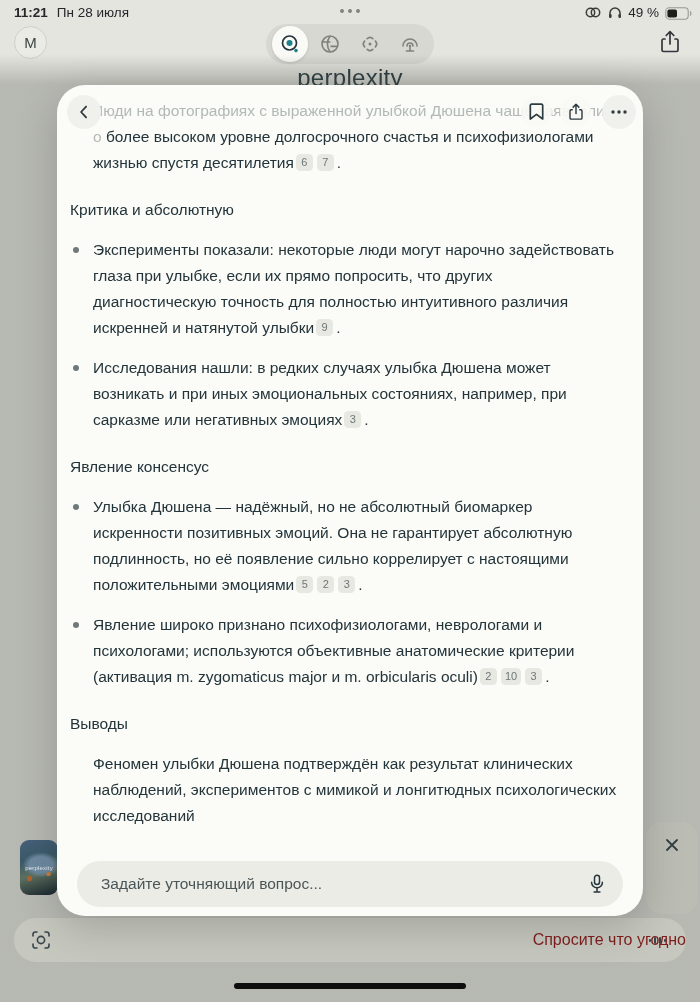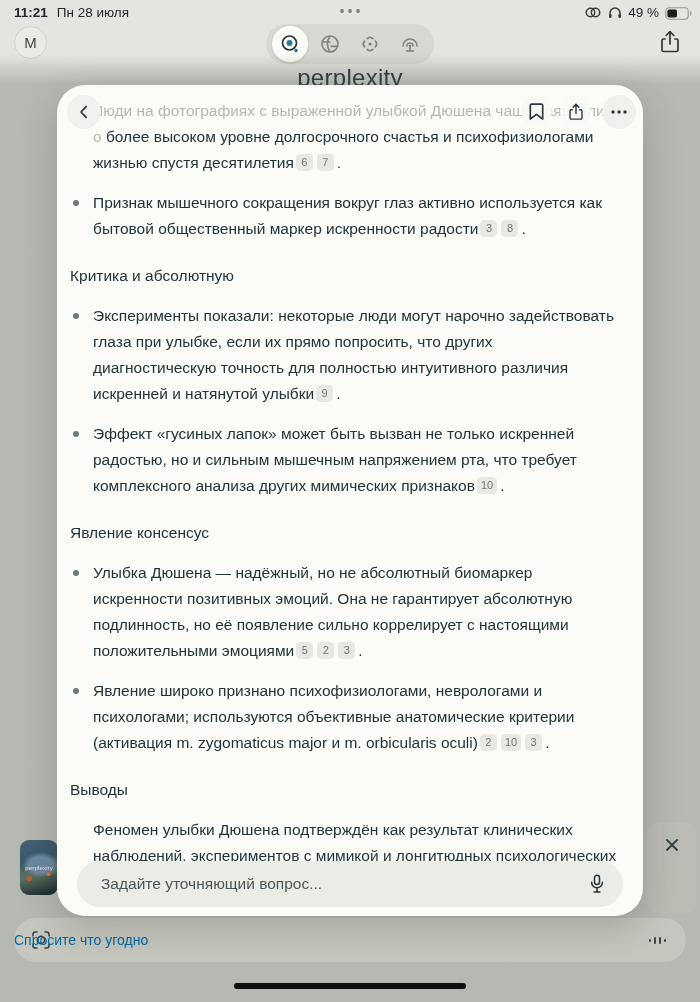--- a/index.html
+++ b/index.html
@@ -59,22 +59,22 @@
   .thumb span { color:rgba(255,255,255,.85); font-size:6px; letter-spacing:.2px; }
   .close-card { position:absolute; left:646px; top:822px; width:52px; height:92px; z-index:4;
                 border-radius:16px; background:#bbbdb4; }
   .close-btn { position:absolute; left:50%; transform:translateX(-50%); top:8px;
                width:30px; height:30px; display:flex; align-items:center; justify-content:center;
                color:#323e41; }
   .bottombar { position:absolute; left:14px; right:14px; top:918px; height:44px; z-index:4;
                border-radius:22px; background:#c6c8bf;
                display:flex; align-items:center; }
   .bb-scan { margin-left:16px; color:#39454a; display:flex; }
-  .bb-label { position:absolute; left:0; right:0; text-align:left;
-              font-size:14px; color:#0369a1; }
+  .bb-label { position:absolute; left:0; right:0; text-align:right;
+              font-size:16px; color:#7f1d1d; }
   .bb-dots { margin-left:auto; margin-right:20px; display:flex; align-items:center; gap:2.5px; }
   .bb-dots i { width:2.5px; border-radius:2px; background:#3b4547; }
   .bb-dots i:nth-child(1), .bb-dots i:nth-child(4){ height:3px; }
   .bb-dots i:nth-child(2), .bb-dots i:nth-child(3){ height:7px; }
   .home-indicator { position:absolute; left:234px; top:983px; width:232px; height:5.5px;
                     border-radius:3px; background:#0e0e0e; z-index:5; }
 
   
   .modal { position:absolute; left:57px; top:85px; width:586px; height:831px; z-index:6;
            background:#fbfbf7; border-radius:28px; overflow:hidden;
@@ -230,32 +230,28 @@
       </span>
   </div>
   <div class="home-indicator"></div>
 
   <div class="modal">
     <div class="m-content">
         <div class="bullet-item">
           <span class="dot dot-faded"></span>
           <div class="bt"><span class="lead">Люди на фотографиях с выраженной улыбкой Дюшена чаще заявляли о </span><span class="txt">более высоком уровне долгосрочного счастья и психофизиологами жизнью спустя десятилетия</span><span class="badge">6</span><span class="badge">7</span><span class="end">.</span></div>
         </div>
-        <div class="bullet-item">
-          <span class="dot"></span>
-          <div class="bt"><span class="txt">Признак мышечного сокращения вокруг глаз активно используется как бытовой общественный маркер искренности радости</span><span class="badge">3</span><span class="badge">8</span><span class="end">.</span></div>
-        </div>
         <div class="sec-heading">Критика и абсолютную</div>
         <div class="bullet-item">
           <span class="dot"></span>
           <div class="bt"><span class="txt">Эксперименты показали: некоторые люди могут нарочно задействовать глаза при улыбке, если их прямо попросить, что других диагностическую точность для полностью интуитивного различия искренней и натянутой улыбки</span><span class="badge">9</span><span class="end">.</span></div>
         </div>
         <div class="bullet-item">
           <span class="dot"></span>
-          <div class="bt"><span class="txt">Эффект «гусиных лапок» может быть вызван не только искренней радостью, но и сильным мышечным напряжением рта, что требует комплексного анализа других мимических признаков</span><span class="badge">10</span><span class="end">.</span></div>
+          <div class="bt"><span class="txt">Исследования нашли: в редких случаях улыбка Дюшена может возникать и при иных эмоциональных состояниях, например, при сарказме или негативных эмоциях</span><span class="badge">3</span><span class="end">.</span></div>
         </div>
         <div class="sec-heading">Явление консенсус</div>
         <div class="bullet-item">
           <span class="dot"></span>
           <div class="bt"><span class="txt">Улыбка Дюшена — надёжный, но не абсолютный биомаркер искренности позитивных эмоций. Она не гарантирует абсолютную подлинность, но её появление сильно коррелирует с настоящими положительными эмоциями</span><span class="badge">5</span><span class="badge">2</span><span class="badge">3</span><span class="end">.</span></div>
         </div>
         <div class="bullet-item">
           <span class="dot"></span>
           <div class="bt"><span class="txt">Явление широко признано психофизиологами, неврологами и психологами; используются объективные анатомические критерии (активация m. zygomaticus major и m. orbicularis oculi)</span><span class="badge">2</span><span class="badge">10</span><span class="badge">3</span><span class="end">.</span></div>
         </div>

